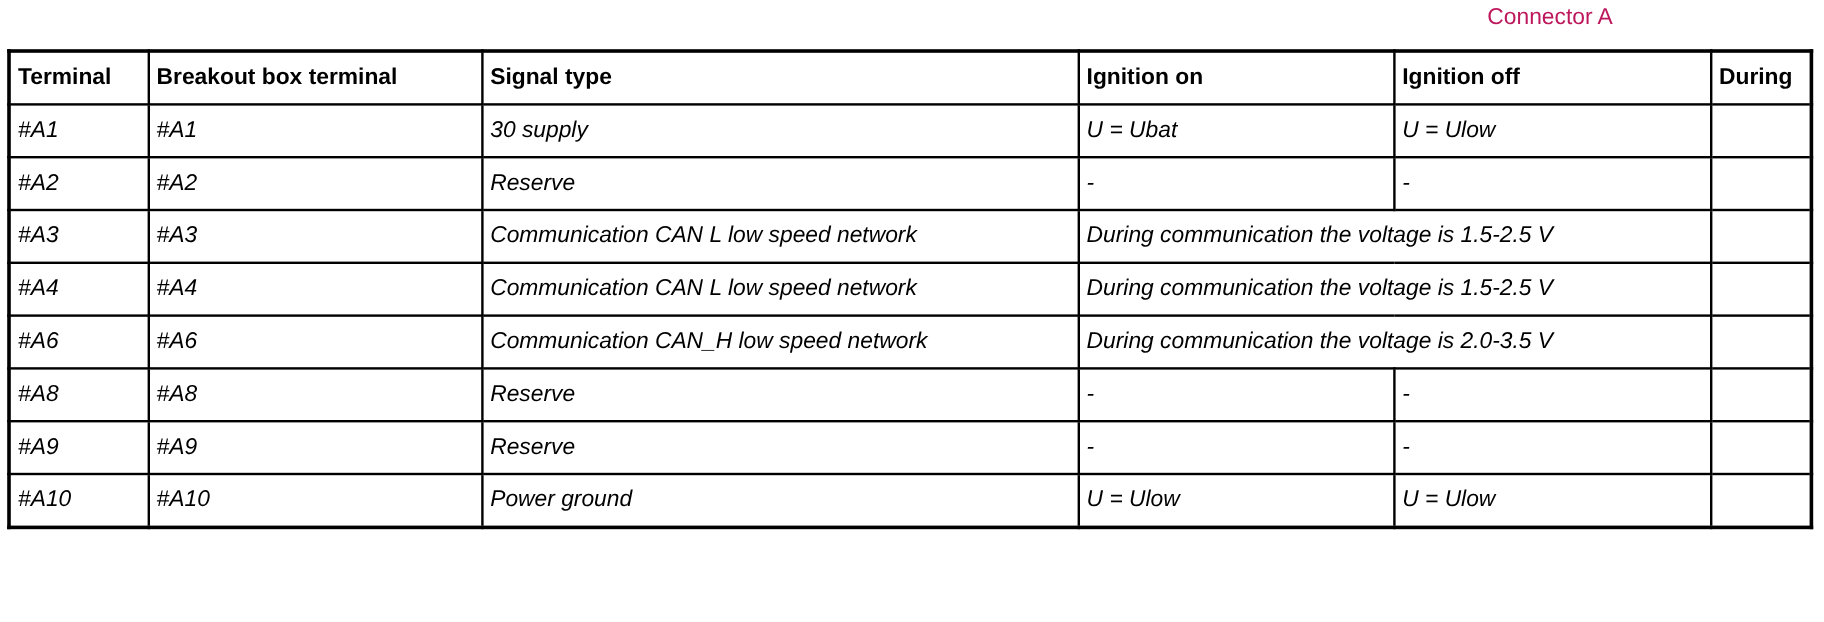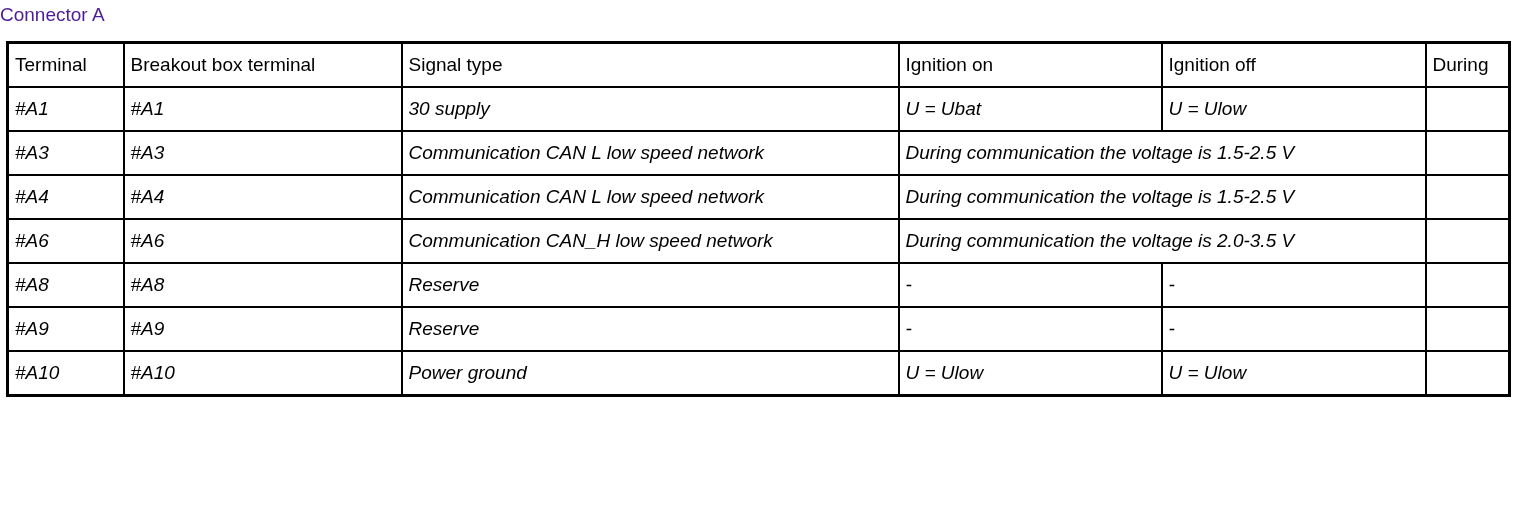--- a/index.html
+++ b/index.html
@@ -18,24 +18,24 @@
   .page {
     position: relative;
     width: 1520px;
     height: 518px;
   }
   .table-title {
     position: absolute;
     top: 3px;
     left: 0;
     width: 1344px;
-    text-align: left;
+    text-align: right;
     font-size: 19px;
     line-height: 24px;
-    color: #4c1d95;
+    color: #be185d;
     white-space: nowrap;
   }
   .table-wrap {
     position: absolute;
     top: 41px;
     left: 6px;
     width: 1504px;
   }
   table.conn {
     border-collapse: collapse;
@@ -56,21 +56,21 @@
     padding: 0 0 0 6px;
     height: 42px;
     font-size: 19px;
     line-height: 20px;
     text-align: left;
     vertical-align: middle;
     white-space: nowrap;
     overflow: hidden;
   }
   table.conn thead th {
-    font-weight: normal;
+    font-weight: bold;
   }
   table.conn tbody td {
     font-weight: normal;
     font-style: italic;
   }
   .cell-empty {
     
   }
 </style>
 </head>
@@ -100,20 +100,28 @@
           <th>During</th>
         </tr>
       </thead>
       <tbody id="table-body">
           <tr>
             <td>#A1</td>
             <td>#A1</td>
             <td>30 supply</td>
             <td>U = Ubat</td>
             <td>U = Ulow</td>
+            <td class="cell-empty"></td>
+          </tr>
+          <tr>
+            <td>#A2</td>
+            <td>#A2</td>
+            <td>Reserve</td>
+            <td>-</td>
+            <td>-</td>
             <td class="cell-empty"></td>
           </tr>
           <tr>
             <td>#A3</td>
             <td>#A3</td>
             <td>Communication CAN L low speed network</td>
             <td colspan="2">During communication the voltage is 1.5-2.5 V</td>
             <td class="cell-empty"></td>
           </tr>
           <tr>

